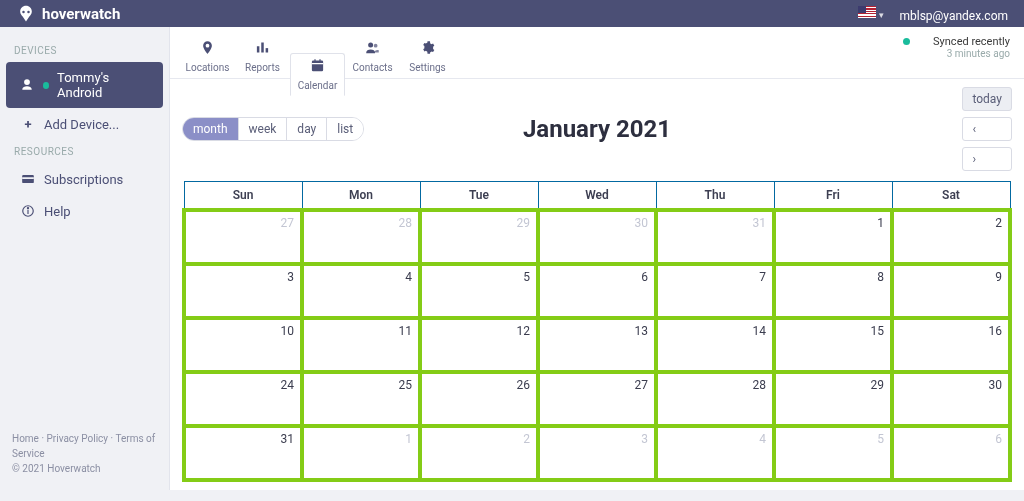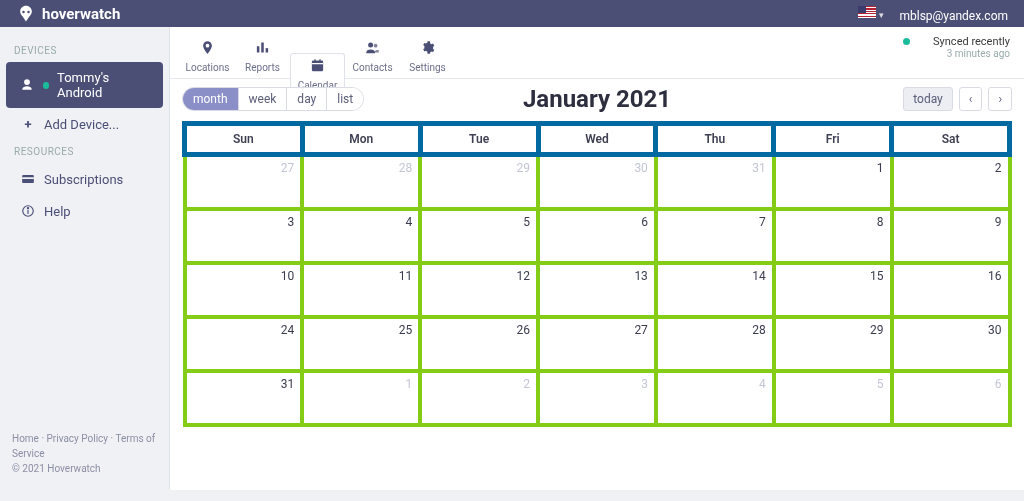--- a/index.html
+++ b/index.html
@@ -28,26 +28,26 @@
   .tool-icon { font-size: 15px; display:block; margin-bottom:3px; color:#4b4f75; }
   .sync-area { position: absolute; right: 14px; top: 8px; text-align: right; font-size: 11px; }
   .sync-line { display:flex; align-items:center; justify-content:flex-end; gap:23px; color:#3a3a3a; }
   .sync-sub { color:#9aa; font-size:10px; }
   .cal-controls { display:flex; align-items:center; padding: 8px 12px 4px; position: relative; }
   .btn-group { display:flex; border:1px solid #d9dbe4; border-radius:12px; overflow:hidden; }
   .btn-seg { padding: 4px 10px; font-size: 12px; background:#fff; color:#5a5e78; border-right:1px solid #d9dbe4; cursor:pointer; }
   .btn-seg:last-child { border-right:none; }
   .btn-seg.active { background:#8b8fc7; color:#fff; }
   .cal-title { position:absolute; left:50%; transform:translateX(-50%); font-size: 24px; font-weight:700; color:#2d2f3f; }
-  .nav-group { margin-left:auto; display:flex; gap:6px; }
+  .nav-group { margin-left:auto; display:flex; gap:6px;flex-direction:column; }
   .nav-btn { border:1px solid #d9dbe4; background:#fff; border-radius:3px; padding: 4px 9px; font-size:12px; color:#5a5e78; cursor:pointer; }
   .nav-btn.today { background:#eceef3; }
   .calendar { padding: 6px 12px 12px; }
   table.cal { width: 100%; border-collapse: collapse; table-layout: fixed; }
-  table.cal th { font-weight:600; font-size:12px; color:#3d3f52; padding:6px 0; border:5px solid #0369a1; background:#fff; }
+  table.cal th { font-weight:600; font-size:12px; color:#3d3f52; padding:6px 0; border:1px solid #0369a1; background:#fff; }
   table.cal td { border:4px solid #84cc16; height: 54px; vertical-align: top; padding: 4px 6px; text-align:right; font-size:12px; color:#3a3c4e;margin-left:10px; }
   table.cal td.other { color:#c3c6d3; }
   table.cal td.highlight { background:#fdeec2; }
   .person-icon svg, .user-icon svg { fill: currentColor; }
 </style>
 </head>
 <body>
 
 <div class="topbar">
   <div class="brand">

